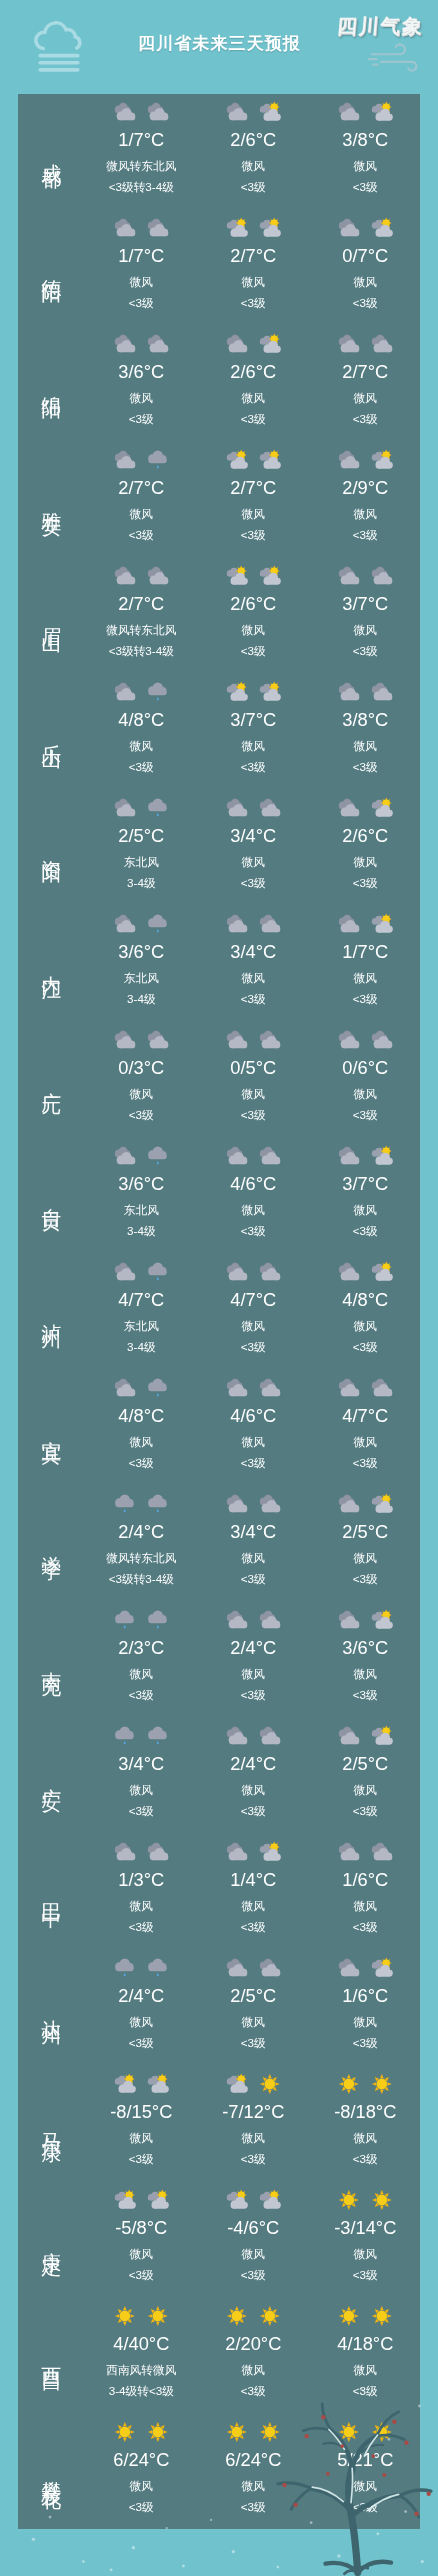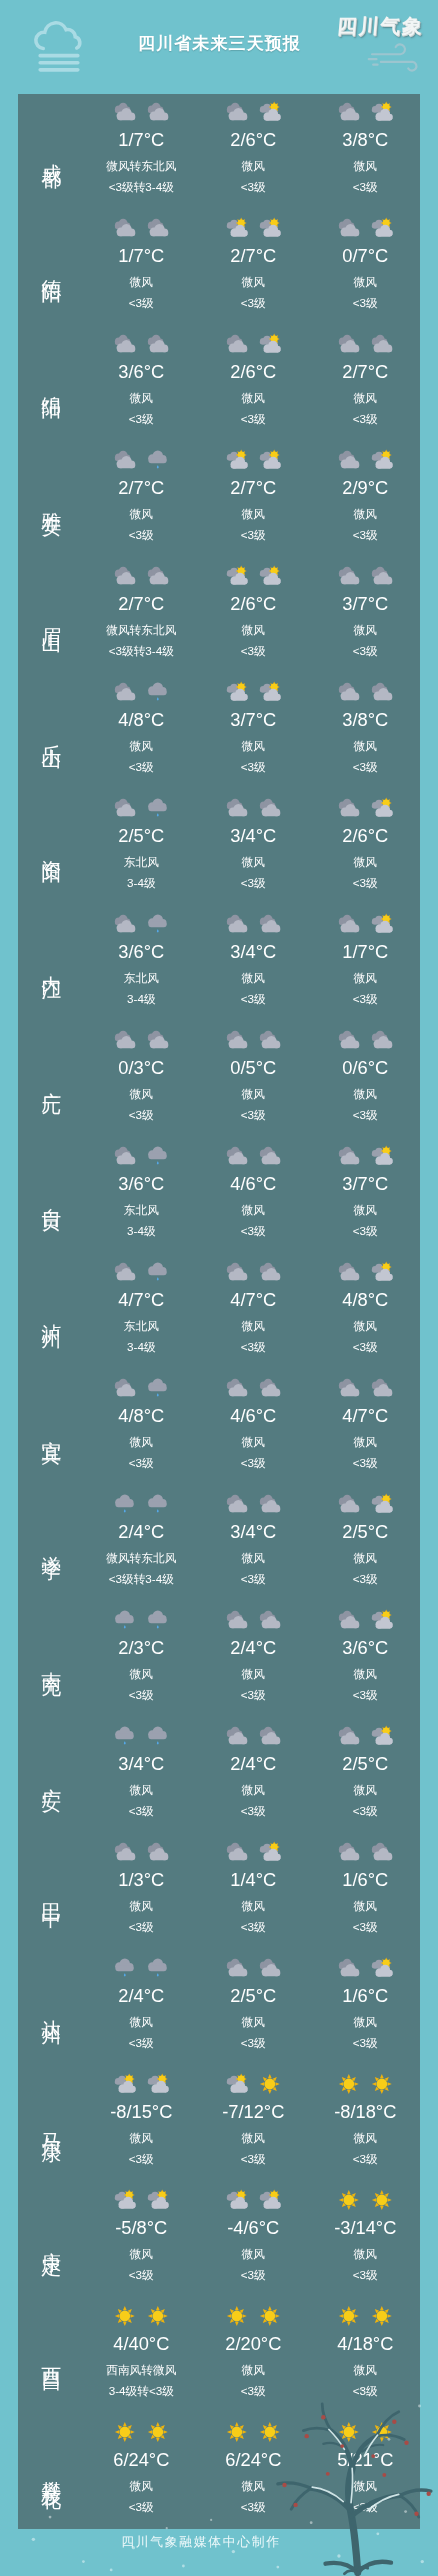--- a/index.html
+++ b/index.html
@@ -2867,15 +2867,14 @@
         <circle cx="306" cy="196" r="4"></circle>
       <circle cx="66" cy="216" r="4"></circle>
         <circle cx="284" cy="232" r="4"></circle>
         <circle cx="150" cy="110" r="3.5"></circle>
       <circle cx="206" cy="128" r="3.5"></circle>
         <circle cx="124" cy="160" r="3.5"></circle>
         <circle cx="226" cy="162" r="3.5"></circle>
     </g>
   </svg>
 
-  <div class="footer">四川气象融媒体中心制作</div>
 </div>
 
 
 </body></html>

